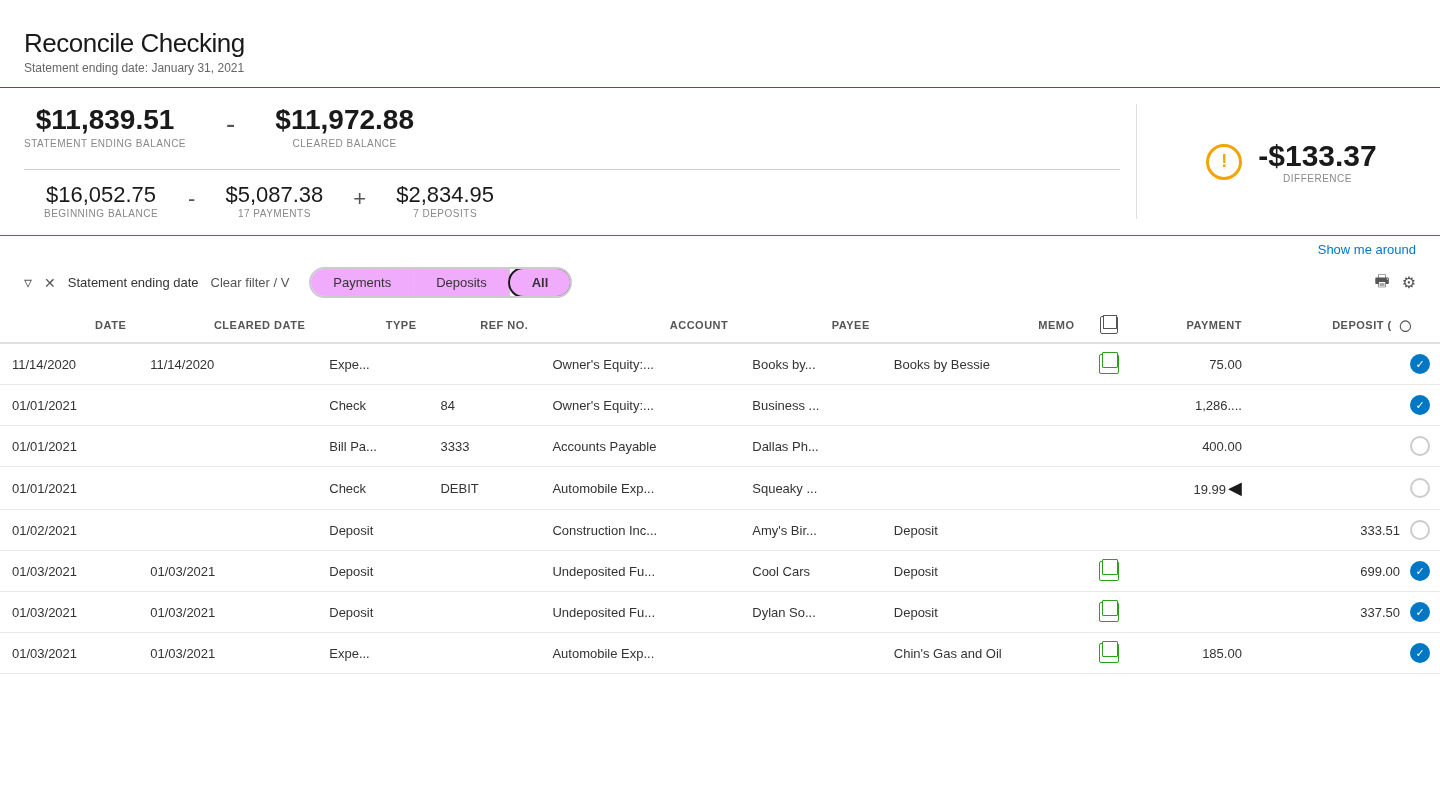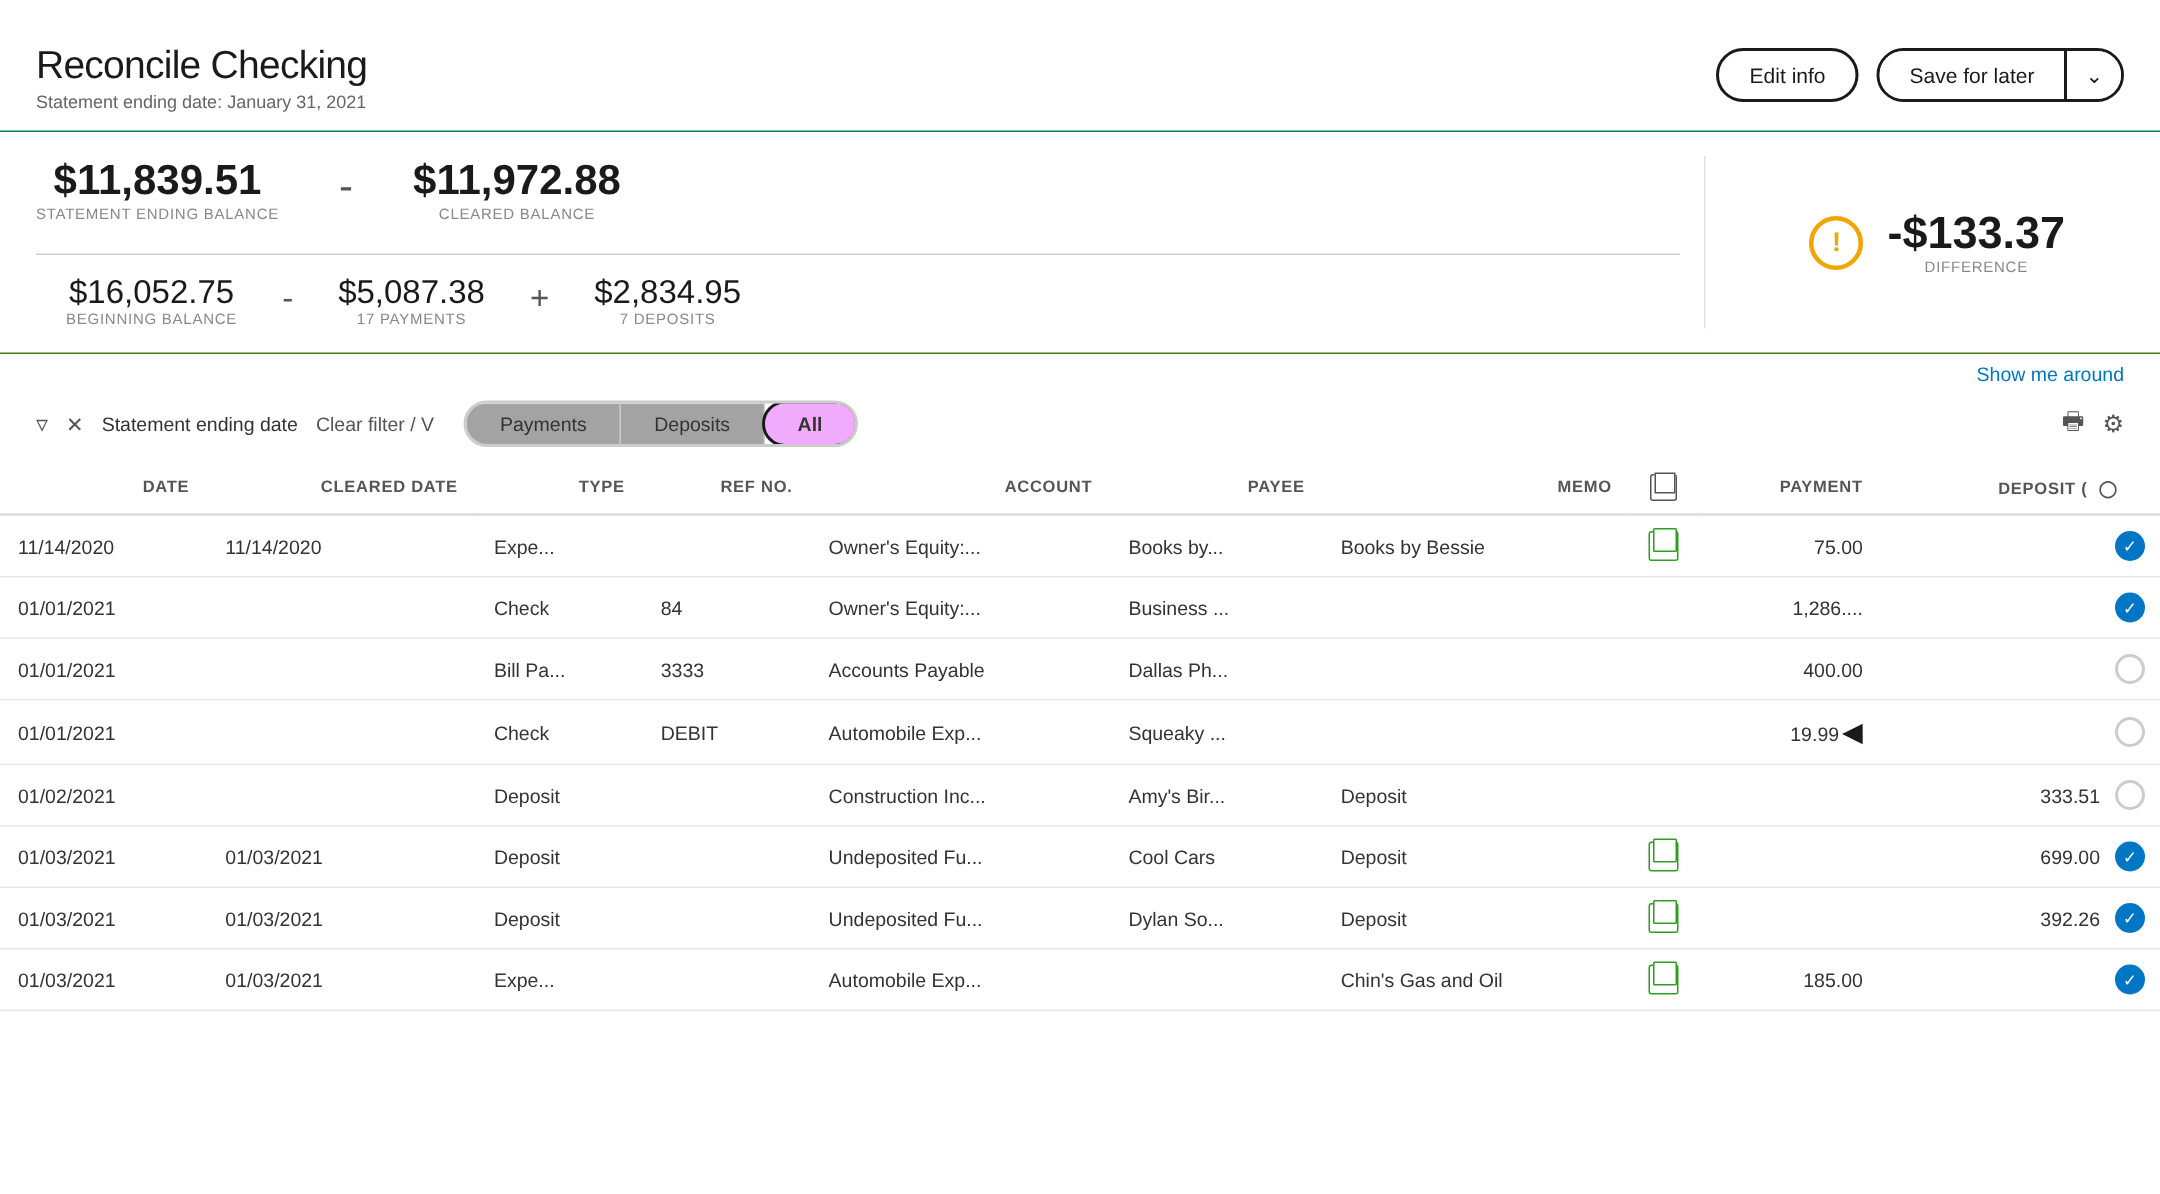--- a/index.html
+++ b/index.html
@@ -172,21 +172,21 @@
     .clear-filter { color: #555; font-size: 13px; cursor: pointer; }
     .tab-group {
       display: flex;
       border: 2px solid #ccc;
       border-radius: 20px;
       overflow: hidden;
       margin-left: 8px;
     }
     .tab-btn {
       padding: 6px 22px;
-      background: #a3a3a3;
+      background: #f0abfc;
       border: none;
       cursor: pointer;
       font-size: 13px;
       color: #333;
       border-right: 1px solid #ccc;
     }
     .tab-btn:last-child { border-right: none; }
     .tab-btn.active {
       background: #f0abfc;
       font-weight: 600;
@@ -288,27 +288,20 @@
       margin-left: 2px;
     }
   </style>
 </head>
 <body>
 
 <div class="top-bar">
   <div class="title-section">
     <h1>Reconcile  Checking</h1>
     <div class="subtitle">Statement ending date: January 31, 2021</div>
-  </div>
-  <div class="top-actions">
-    <button class="btn-outline">Edit info</button>
-    <div class="btn-save-group">
-      <button class="btn-save-main">Save for later</button>
-      <button class="btn-save-chevron">⌄</button>
-    </div>
   </div>
 </div>
 
 <div class="summary-section">
   <div class="summary-left">
     <div class="summary-row1">
       <div class="sum-block">
         <div class="sum-amount">$11,839.51</div>
         <div class="sum-label">STATEMENT ENDING BALANCE</div>
       </div>
@@ -518,21 +511,21 @@
       <td>Dylan So...</td>
       <td>Deposit</td>
       <td>
             <div class="icon-cell">
               <span class="copy-icon"></span>
             </div>
           </td>
       <td class="right"></td>
       <td class="right" style="padding-right:10px;">
         <div style="display:flex; align-items:center; justify-content:flex-end; gap:10px;">
-          <span>392.26</span>
+          <span>337.50</span>
           <div class="icon-cell">
                 <span class="check-circle">✓</span>
               </div>
         </div>
       </td>
     </tr>
         <tr>
       <td>01/03/2021</td>
       <td>01/03/2021</td>
       <td>Expe...</td>

